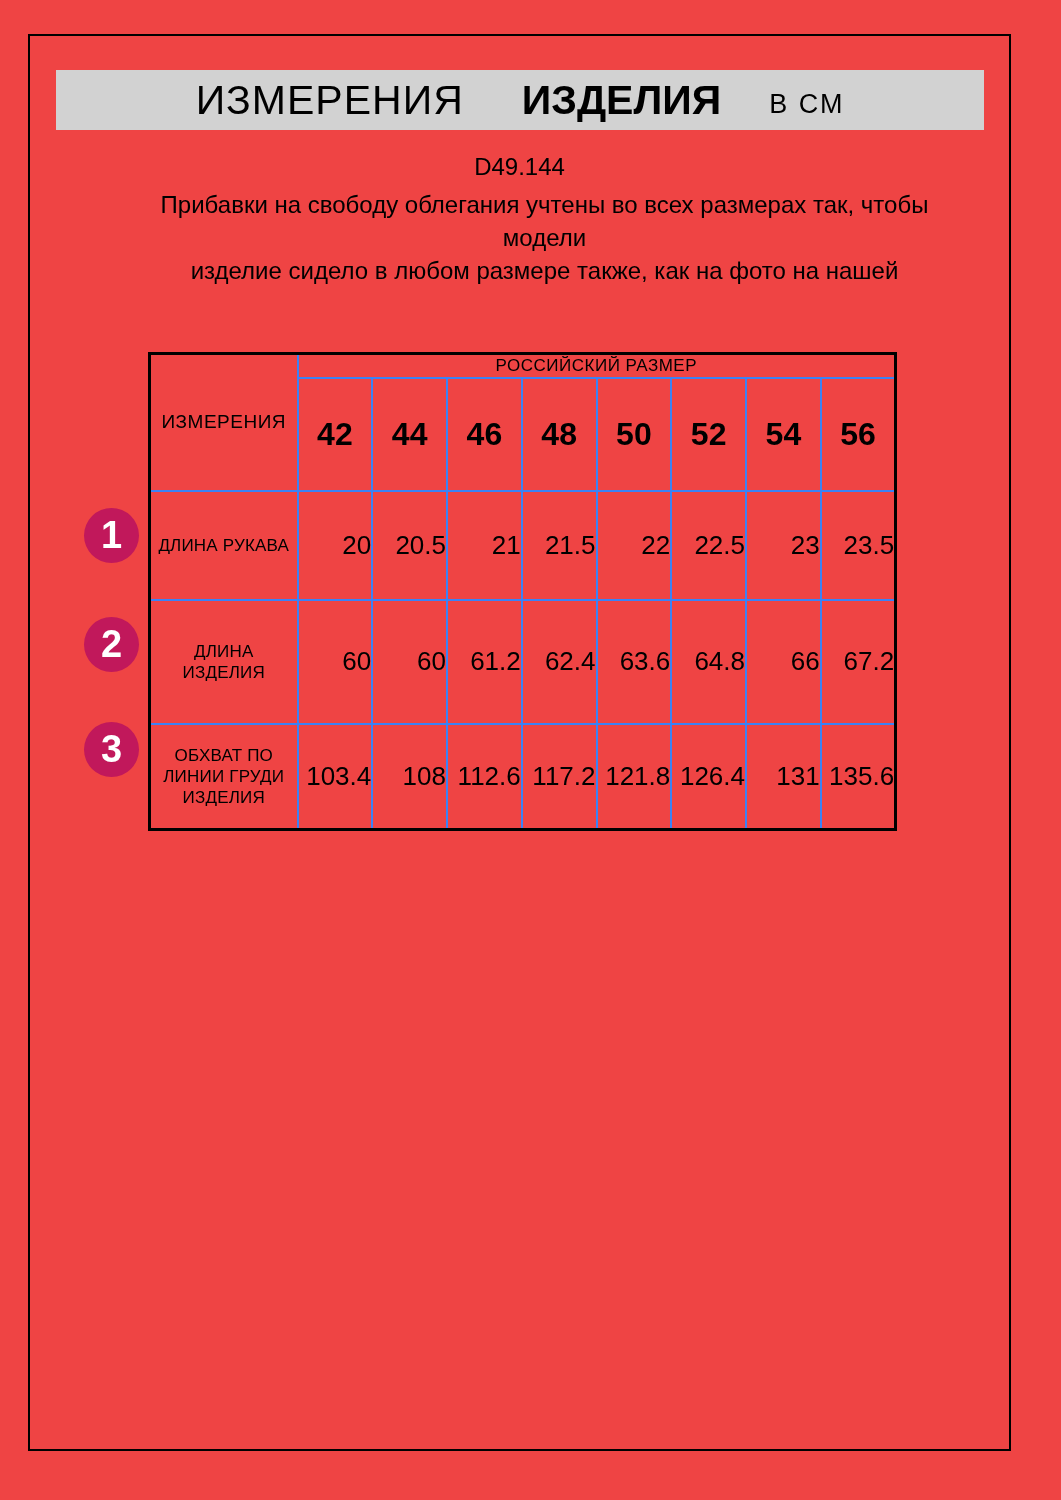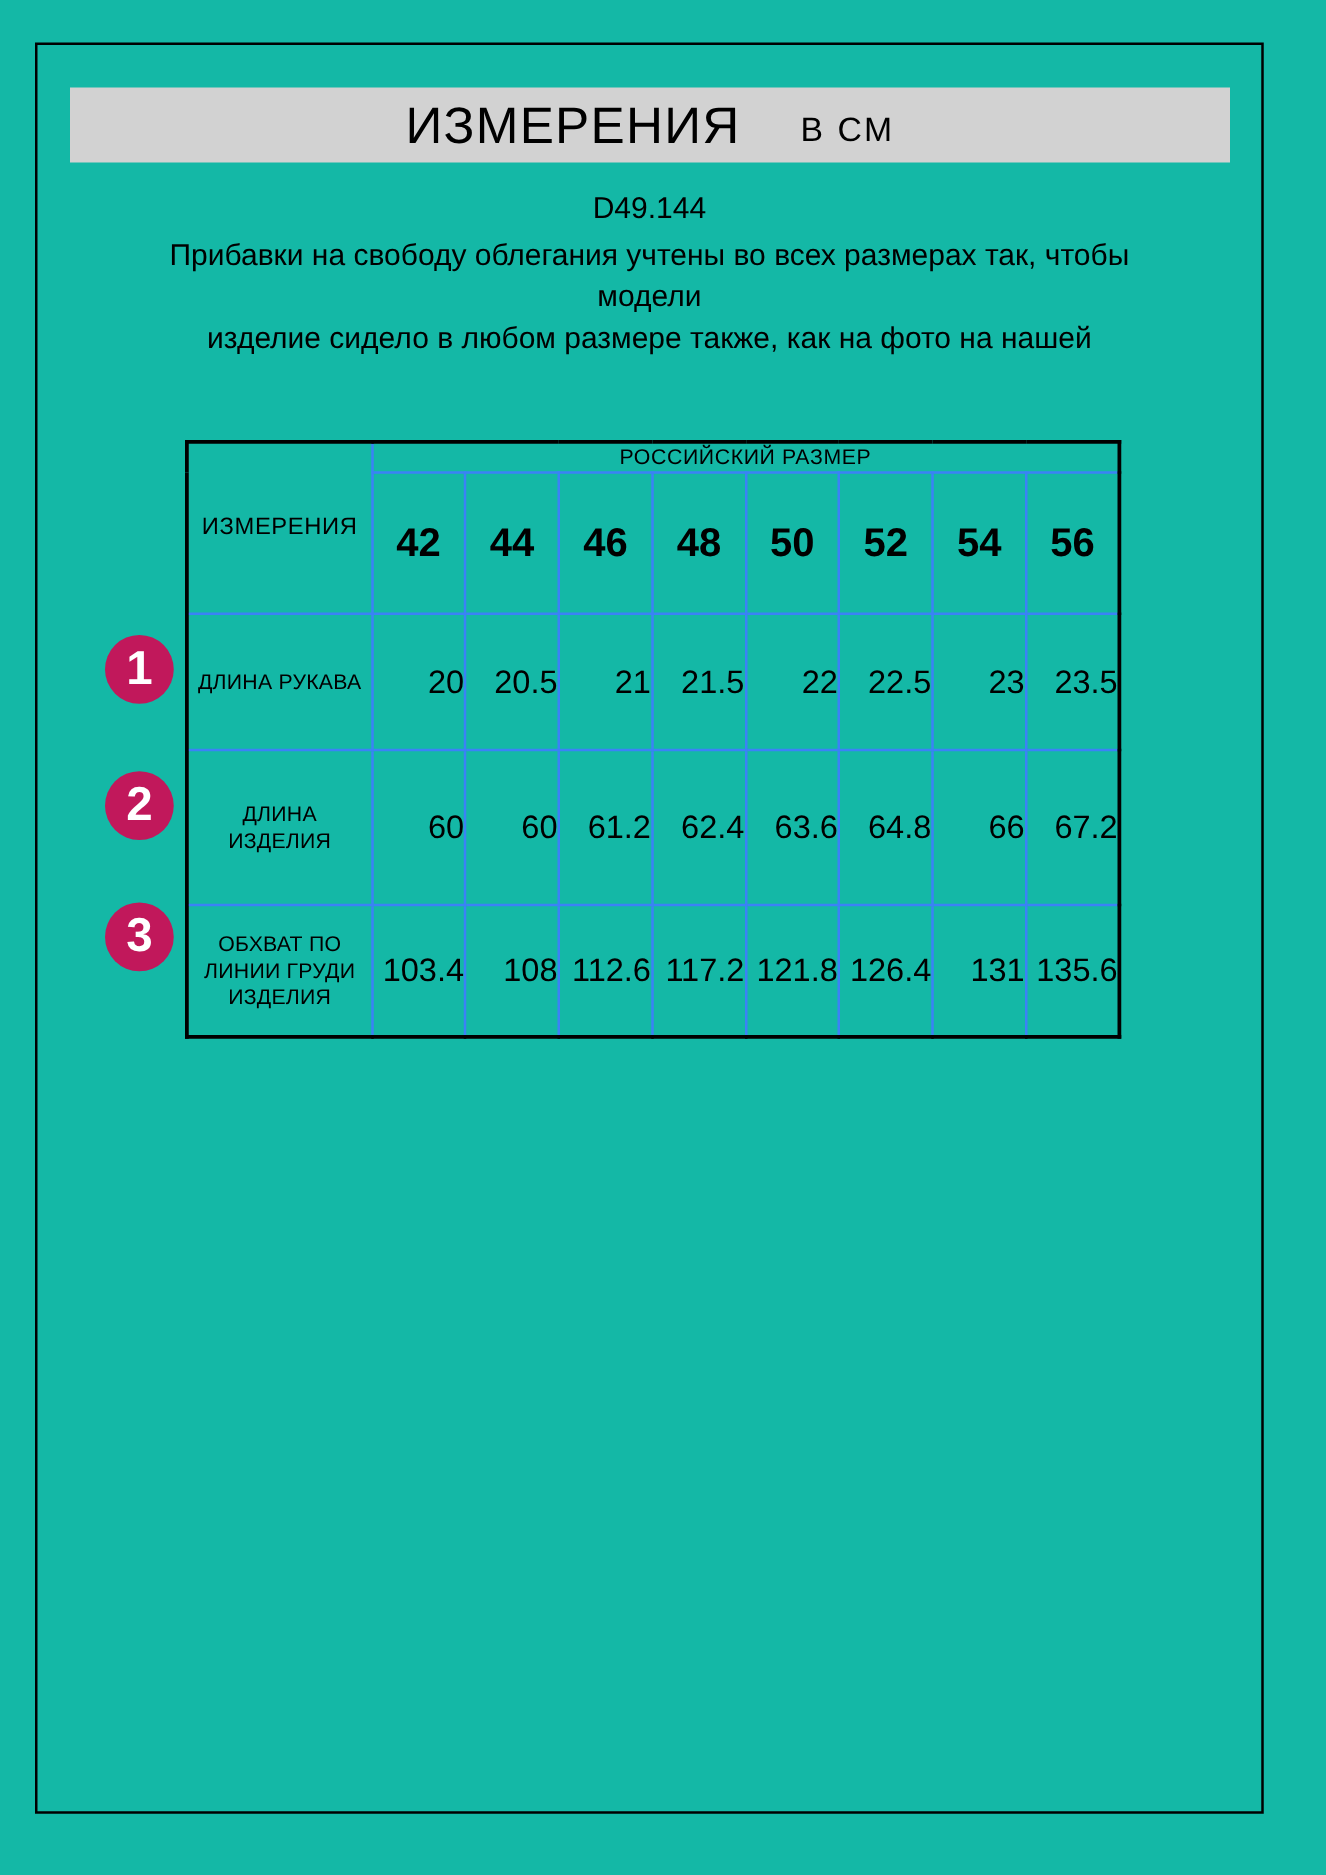--- a/index.html
+++ b/index.html
@@ -4,21 +4,21 @@
 <style>
   html, body {
     margin: 0;
     padding: 0;
     background: #ffffff;
   }
   .page {
     position: relative;
     width: 1061px;
     height: 1500px;
-    background: #14b8a6;
+    background: #ef4444;
     font-family: "Liberation Sans", sans-serif;
     color: #000;
     overflow: hidden;
   }
   .page-border {
     position: absolute;
     left: 28px;
     top: 34px;
     width: 983px;
     height: 1417px;
@@ -63,20 +63,21 @@
     line-height: 38px;
   }
   .description {
     position: absolute;
     left: 28px;
     top: 188px;
     width: 983px;
     text-align: center;
     font-size: 24px;
     line-height: 33px;
+    padding-left: 25px;
   }
   .size-table {
     position: absolute;
     left: 148px;
     top: 352px;
     width: 746px;
     border-collapse: collapse;
     table-layout: fixed;
     border: 3px solid #000;
   }
@@ -146,20 +147,21 @@
 </style>
 </head>
 <body>
 
 <div class="page">
 
   <div class="page-border"></div>
 
   <div class="title-bar">
     <span class="t-main">ИЗМЕРЕНИЯ</span>
+    <span class="t-bold">ИЗДЕЛИЯ</span>
     <span class="t-unit">В СМ</span>
   </div>
 
   <div class="model-code">D49.144</div>
 
   <div class="description">
     <div>Прибавки на свободу облегания учтены во всех размерах так, чтобы</div>
     <div>модели</div>
     <div>изделие сидело в любом размере также, как на фото на нашей</div>
   </div>

